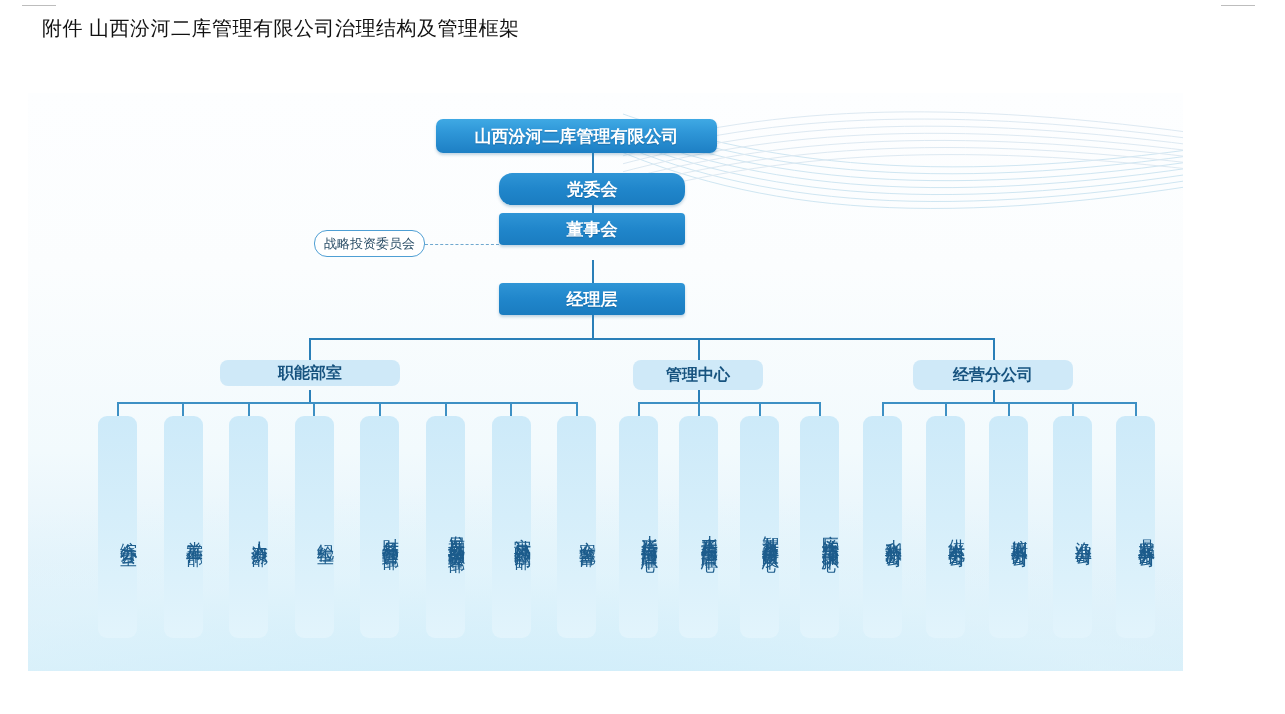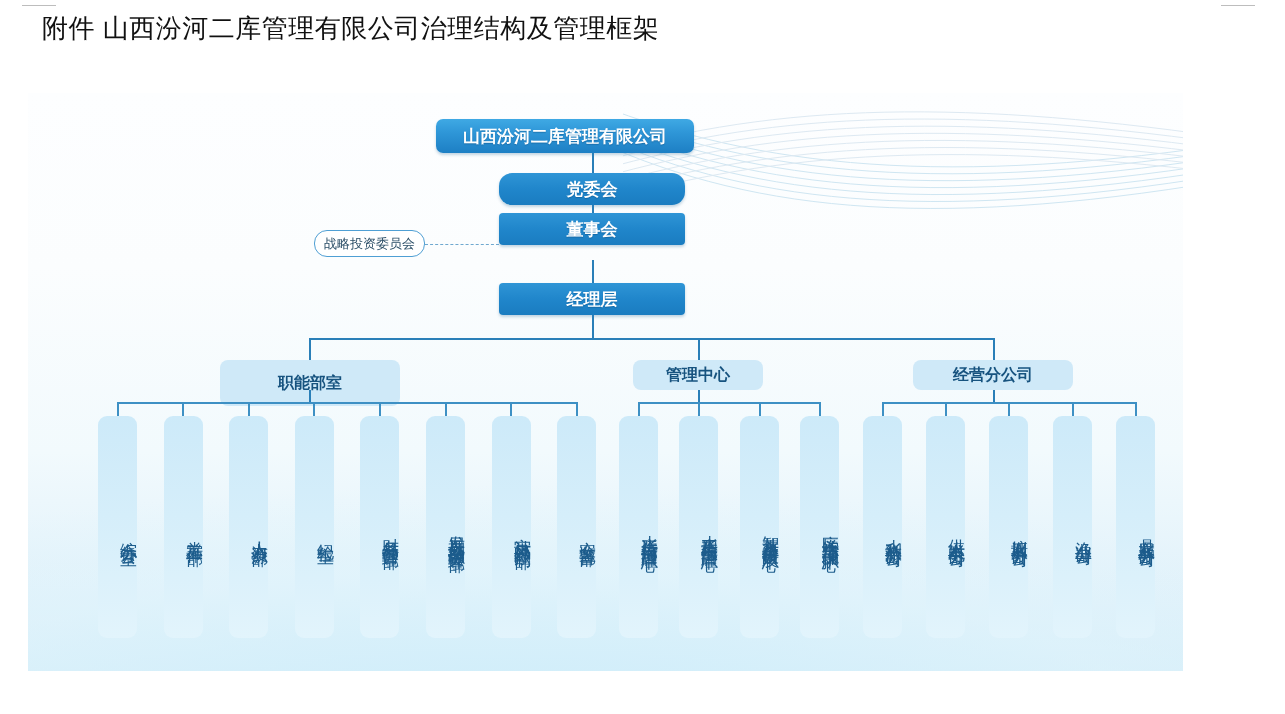--- a/index.html
+++ b/index.html
@@ -10,21 +10,21 @@
     overflow:hidden;
     position:relative;
   }
   
   .crop-mark{position:absolute;background:#bdbdbd;}
   #cm-left{left:22px;top:5px;width:34px;height:1px;}
   #cm-right{right:30px;top:5px;width:34px;height:1px;}
 
   #page-title{
     position:absolute;left:42px;top:14px;
-    font-size:26px;line-height:28px;color:#111111;
+    font-size:20px;line-height:28px;color:#111111;
     letter-spacing:.5px;white-space:nowrap;
   }
 
   
   #diagram{
     position:absolute;left:28px;top:93px;width:1155px;height:578px;
     background:linear-gradient(180deg,#fdfeff 0%,#fbfdfe 30%,#f2fafd 62%,#e0f1fa 88%,#d6edf8 100%);
     overflow:hidden;
   }
   #waves{position:absolute;right:0;top:0;width:560px;height:150px;pointer-events:none;}
@@ -94,21 +94,21 @@
       <path d="M-40 74 C 140 20, 320 11, 600 50"></path>
       <path d="M-40 82 C 140 28, 320 18, 600 56"></path>
       <path d="M-40 90 C 140 36, 320 25, 600 62"></path>
       <path d="M-40 98 C 140 44, 320 32, 600 68"></path>
       <path d="M-40 106 C 140 52, 320 39, 600 74"></path>
       <path d="M-40 114 C 140 60, 320 46, 600 80"></path>
     </g>
   </svg>
   <div id="glow"></div>
 
-  <div class="node node-dark" style="left:408px;top:26px;width:258px;height:34px;font-size:17px;">
+  <div class="node node-dark" style="left:408px;top:26px;width:281px;height:34px;font-size:17px;">
     <span>山西汾河二库管理有限公司</span>
   </div>
 
   <div class="line vline" style="left:564px;top:60px;height:20px;"></div>
 
   <div class="node node-dark flat" style="left:471px;top:80px;width:186px;height:32px;font-size:17px;border-radius:13px;">
     <span>党委会</span>
   </div>
 
   <div class="line vline" style="left:564px;top:112px;height:23px;"></div>
@@ -127,21 +127,21 @@
   <div class="node node-dark flat" style="left:471px;top:190px;width:186px;height:32px;font-size:17px;">
     <span>经理层</span>
   </div>
 
   <div class="line vline" style="left:564px;top:222px;height:23px;"></div>
   <div class="line hline" style="left:281px;top:245px;width:686px;"></div>
   <div class="line vline" style="left:281px;top:245px;height:22px;"></div>
   <div class="line vline" style="left:670px;top:245px;height:22px;"></div>
   <div class="line vline" style="left:965px;top:245px;height:22px;"></div>
 
-  <div class="node node-cat" style="left:192px;top:267px;width:180px;height:46px;font-size:16px;justify-content:center;">
+  <div class="node node-cat" style="left:192px;top:267px;width:180px;height:26px;font-size:16px;justify-content:center;">
     <span>职能部室</span>
   </div>
   <div class="node node-cat" style="left:885px;top:267px;width:160px;height:30px;font-size:16px;">
     <span>经营分公司</span>
   </div>
   <div class="node node-cat" style="left:605px;top:267px;width:130px;height:30px;font-size:16px;">
     <span>管理中心</span>
   </div>
 
   <div class="line vline" style="left:281px;top:297px;height:12px;"></div>

